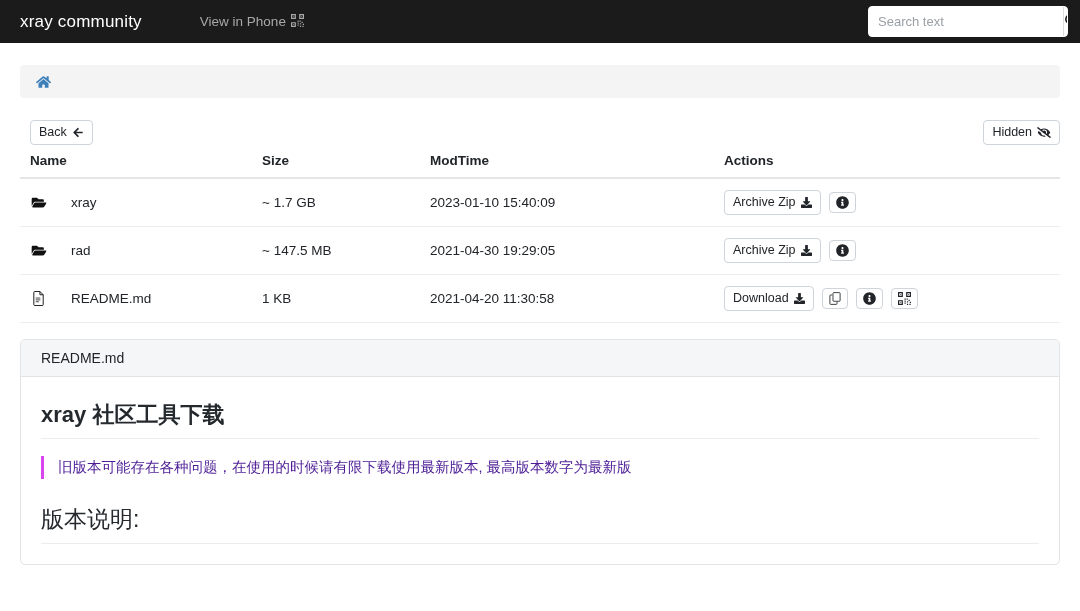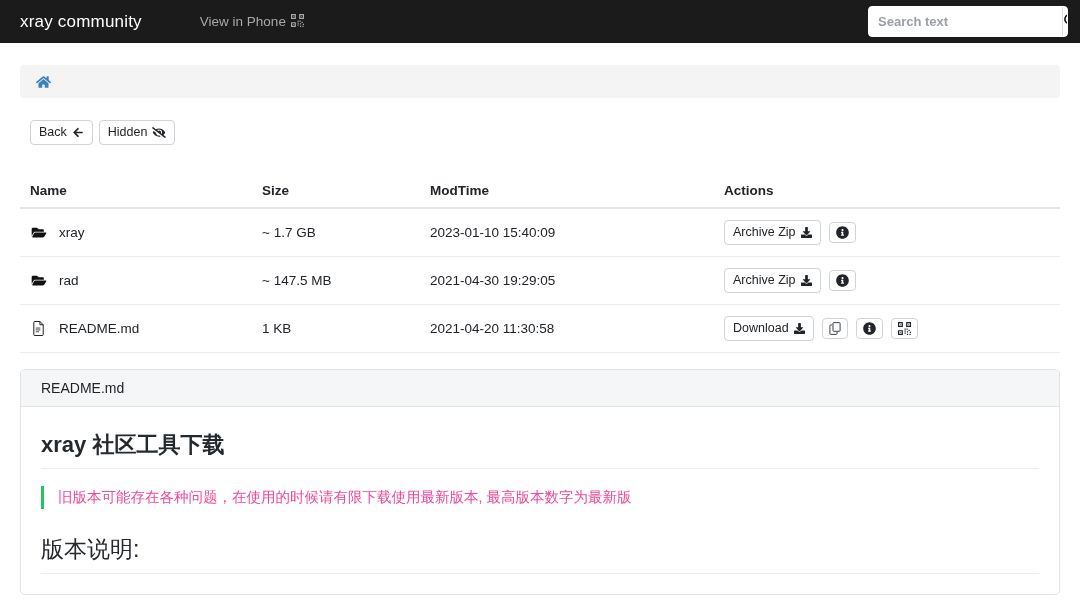--- a/index.html
+++ b/index.html
@@ -60,21 +60,20 @@
   }
   .searchbox input {
     flex: 1;
     border: none;
     outline: none;
     padding: 0 9px;
     font-size: 13px;
     font-family: inherit;
     color: #495057;
     background: #fff;
-    font-weight: bold;
   }
   .searchbox input::placeholder { color: #9aa0a6; }
   .search-btn {
     width: 36px;
     border: none;
     border-left: 1px solid #dcdcdc;
     background: #fff;
     cursor: pointer;
     display: flex; align-items: center; justify-content: center;
     padding: 0;
@@ -97,20 +96,21 @@
     padding: 0 16px;
   }
   .home-icon { line-height: 0; }
 
   
   .toolbar {
     margin-top: 22px;
     display: flex;
     gap: 6px;
     padding-left: 10px;
+    justify-content: space-between;
   }
   .btn {
     font-family: inherit;
     font-size: 12.5px;
     color: #212529;
     background: #fff;
     border: 1px solid #ced4da;
     border-radius: 4px;
     padding: 3px 8px;
     display: inline-flex;
@@ -119,21 +119,21 @@
     cursor: pointer;
     line-height: 1.35;
     white-space: nowrap;
   }
   .btn svg, .btn span.g { line-height: 0; display: inline-flex; }
 
   
   table.filelist {
     width: 1040px;
     border-collapse: collapse;
-    margin-top: 32px;
+    margin-top: 2px;
     table-layout: fixed;
   }
   table.filelist th {
     text-align: left;
     font-size: 13.5px;
     font-weight: bold;
     color: #212529;
     padding: 6px 10px 9px 10px;
     border-bottom: 2px solid #e4e5e7;
   }
@@ -145,21 +145,21 @@
     vertical-align: middle;
   }
   .col-name { width: 232px; }
   .col-size { width: 168px; }
   .col-time { width: 294px; }
   .col-act  { width: 346px; }
 
   .name-cell {
     display: flex;
     align-items: center;
-    gap: 12px;
+    gap: 24px;
   }
   .name-cell .ico { line-height: 0; width: 17px; display:inline-flex; justify-content:center;}
   .name-cell a {
     color: #212529;
     text-decoration: none;
   }
   .actions-cell { display: flex; gap: 8px; align-items: center; }
   .icon-btn {
     padding: 3px 6px;
   }
@@ -187,22 +187,22 @@
     font-weight: bold;
     color: #24292e;
     margin: 8px 0 0 0;
     padding-bottom: 9px;
     border-bottom: 1px solid #eaecef;
     line-height: 1.3;
   }
   .md blockquote {
     margin: 17px 0 0 0;
     padding: 0 0 0 14px;
-    border-left: 3px solid #22c55e;
-    color: #ec4899;
+    border-left: 3px solid #d946ef;
+    color: #4c1d95;
     font-size: 14.5px;
     line-height: 1.6;
   }
   .md p {
     margin: 18px 0 0 0;
     font-size: 14.5px;
     line-height: 1.65;
     color: #24292e;
   }
   .md h2 {

